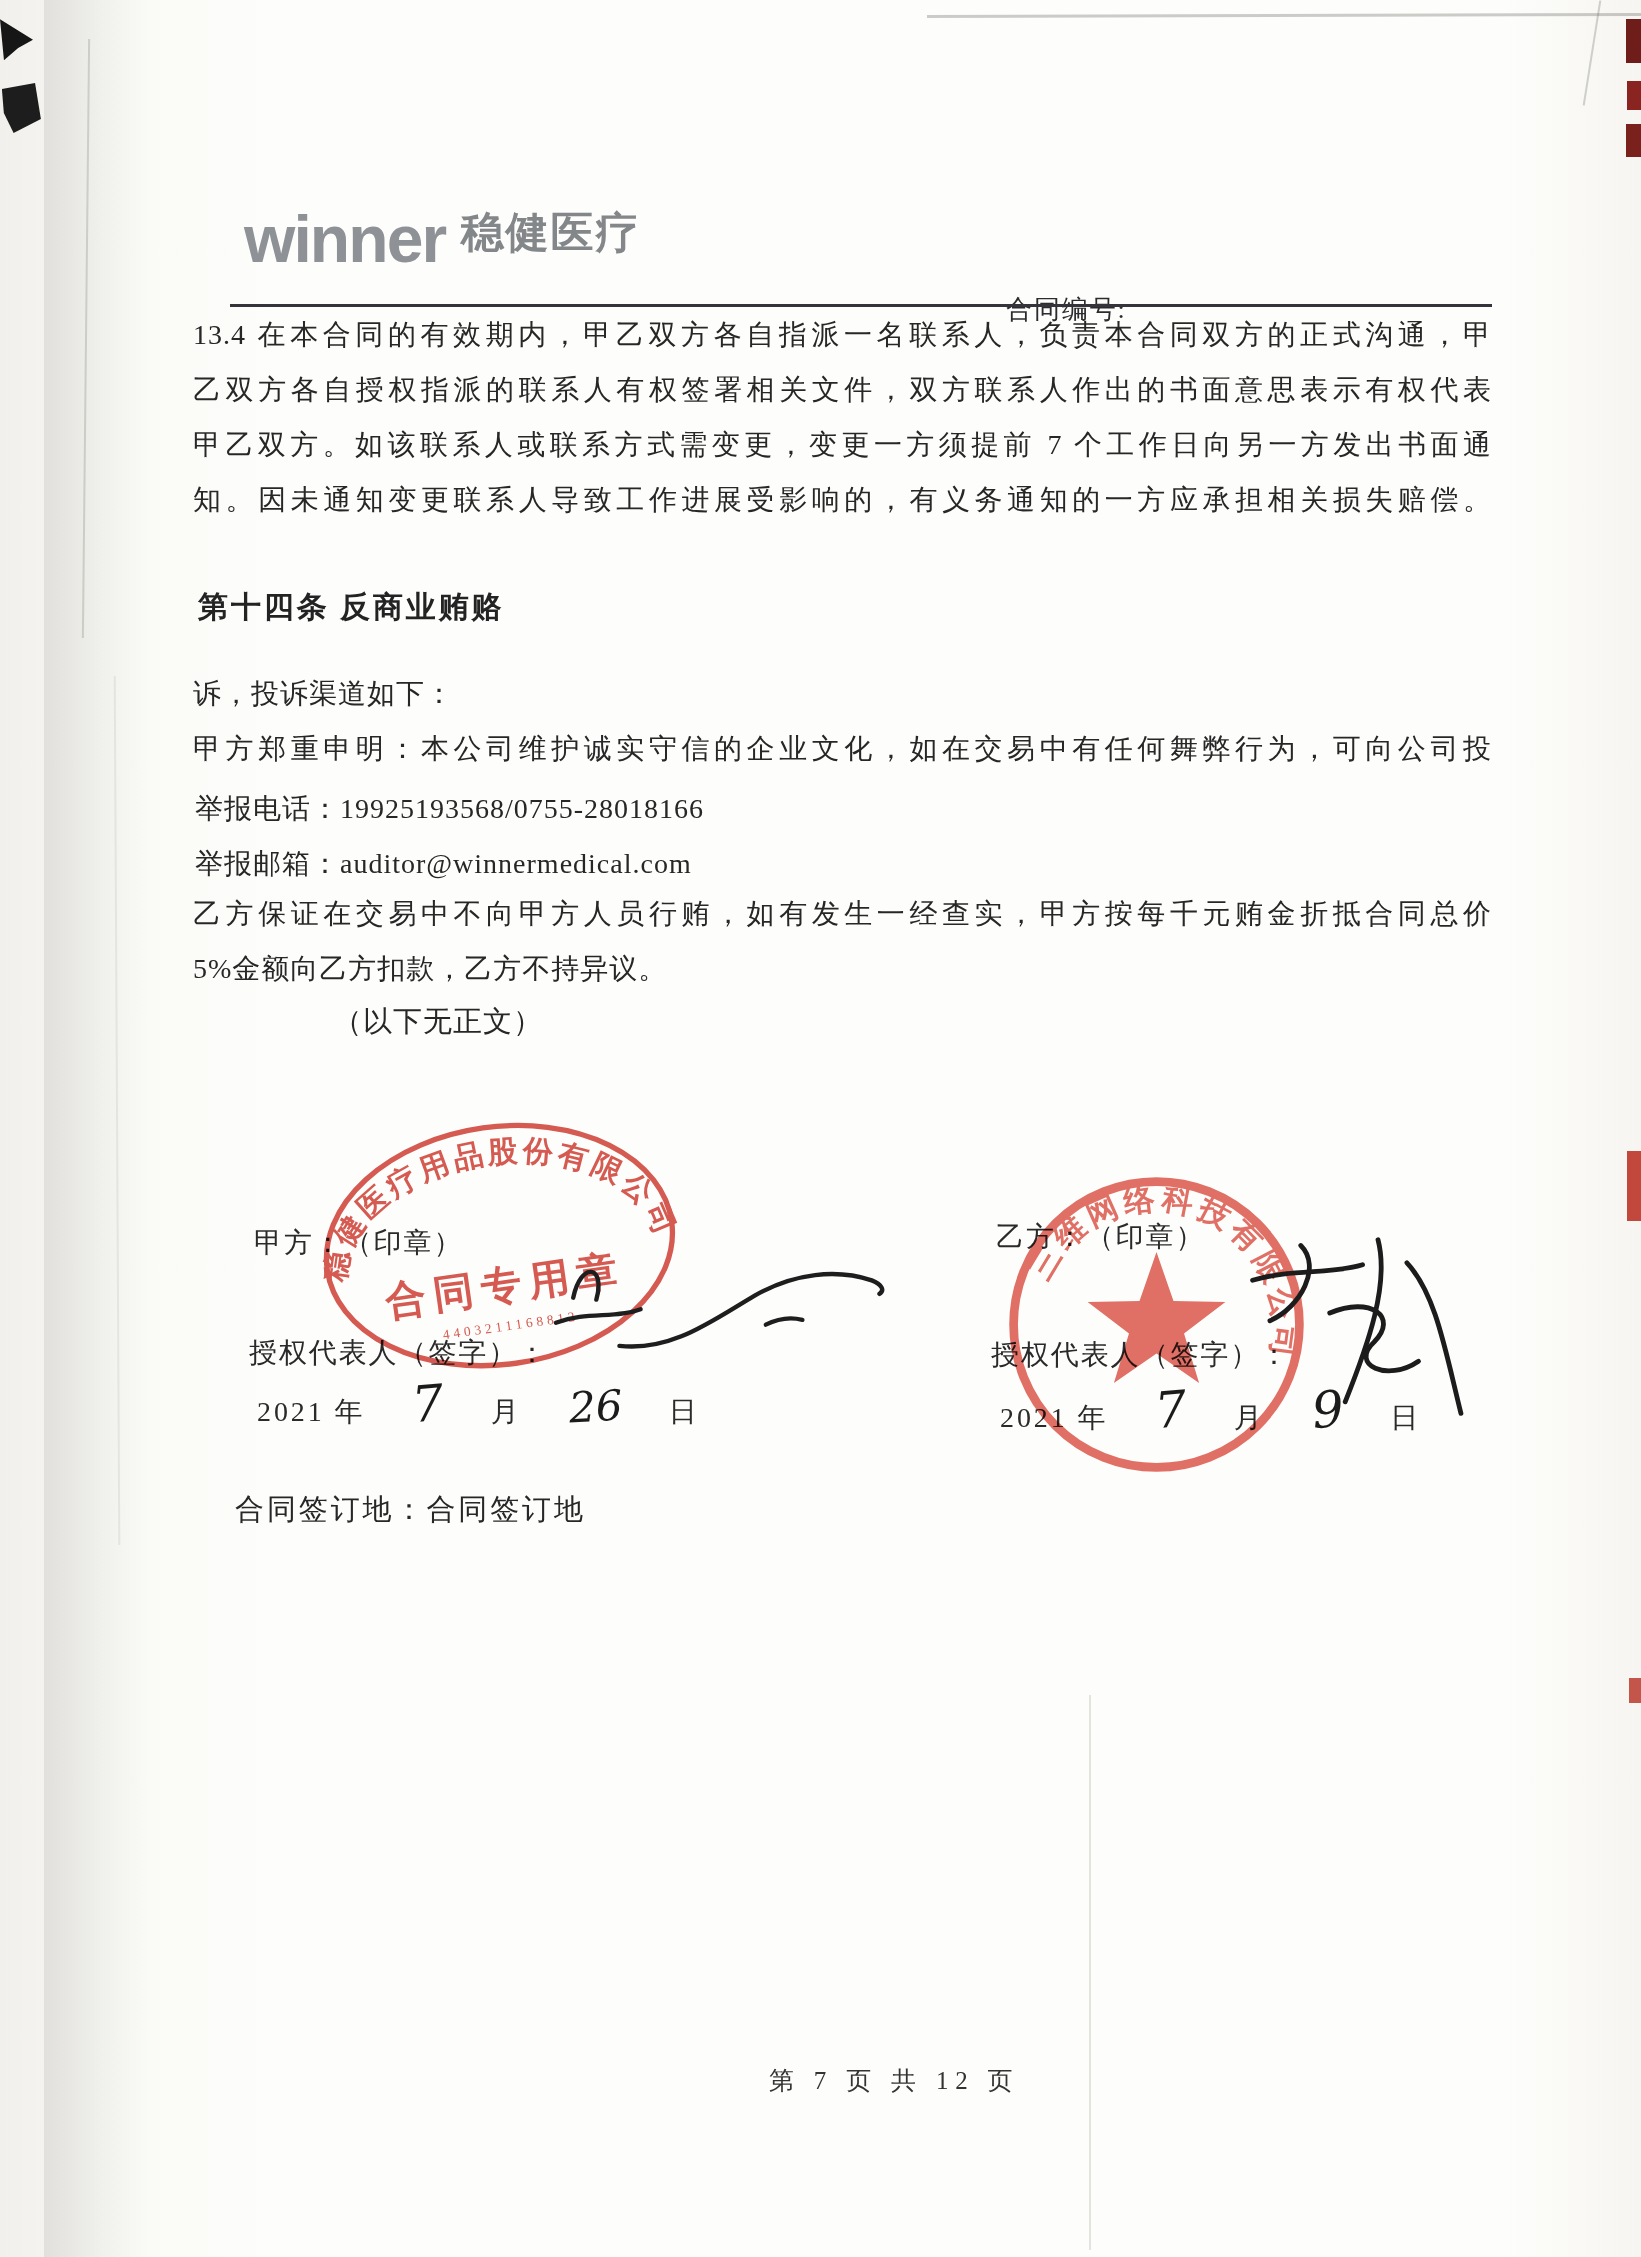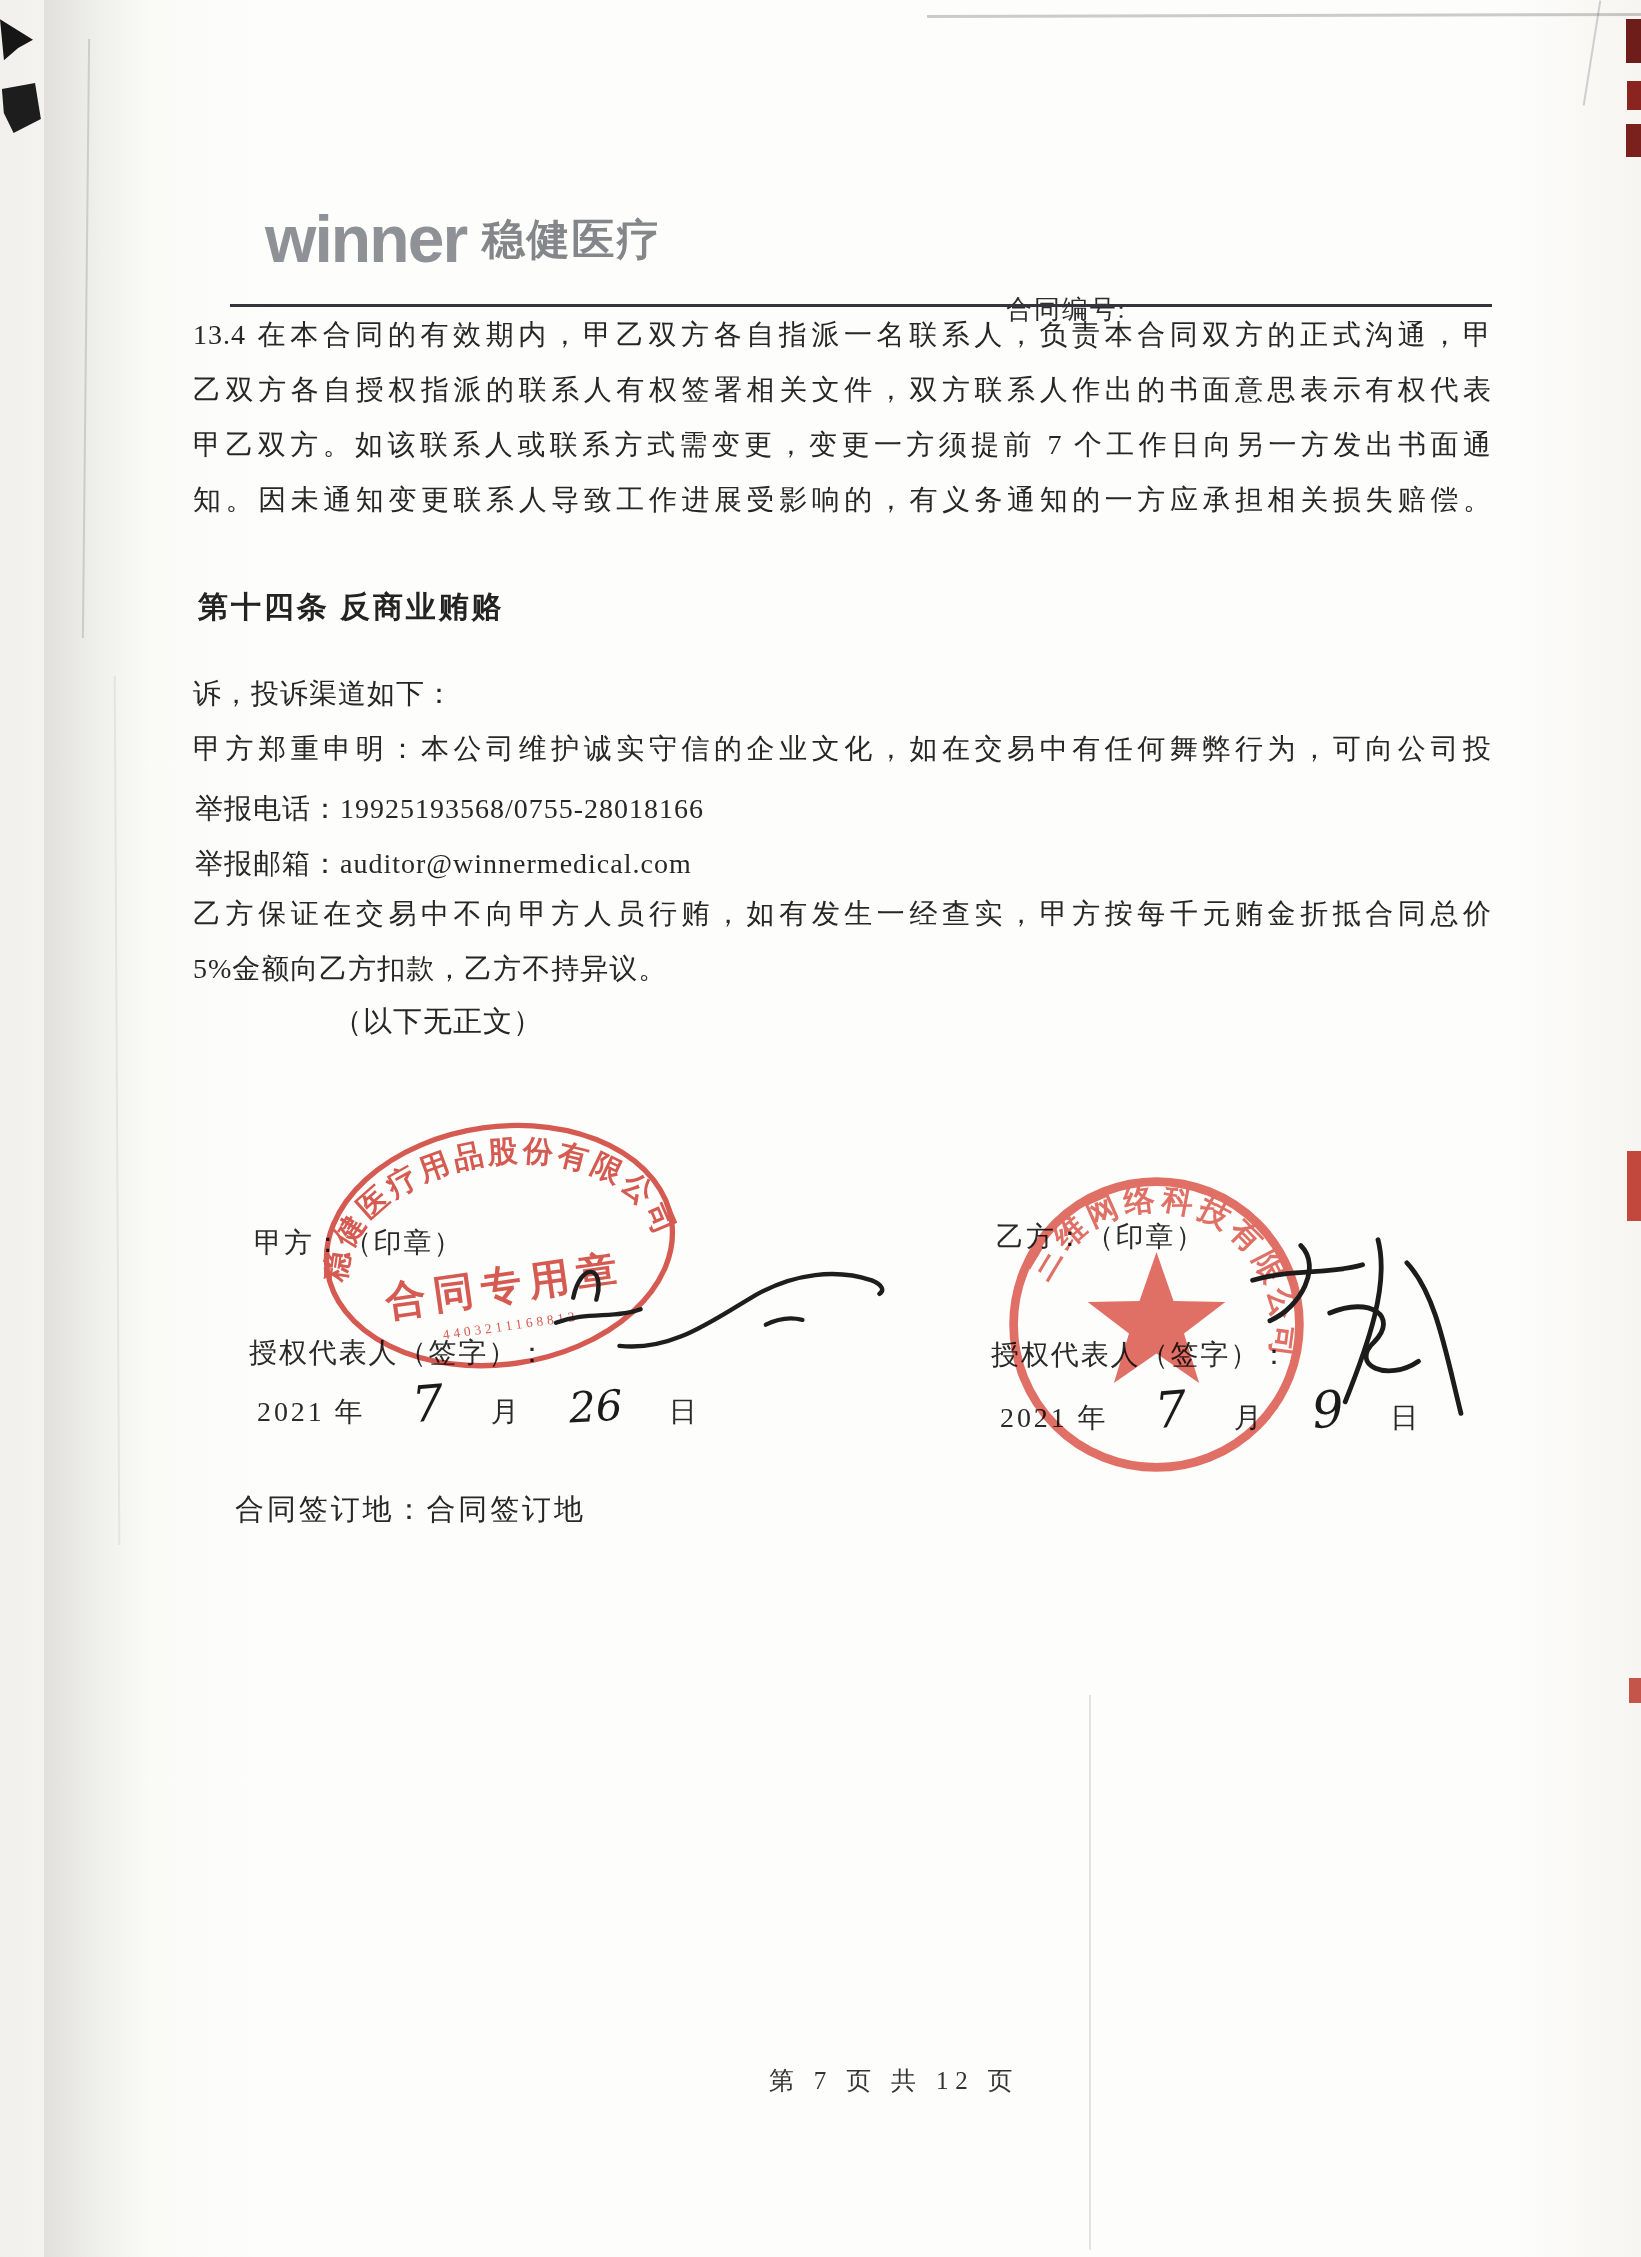--- a/index.html
+++ b/index.html
@@ -23,24 +23,24 @@
     clip-path:polygon(0 12%, 85% 0, 100% 72%, 30% 100%, 5% 60%);}
   .top-edge{left:927px; top:13.5px; width:714px; height:2.9px; background:rgba(120,120,118,0.38); transform:rotate(-0.15deg);}
   .top-corner-line{left:1591px; top:0; width:1.9px; height:106px; background:rgba(110,110,108,0.30); transform:rotate(9deg);}
   .red-r1{left:1626px; top:19.3px;  width:15.4px; height:44px; background:#6e1d1a;}
   .red-r2{left:1627px; top:81px;  width:14.5px; height:29px; background:#8a2420;}
   .red-r3{left:1626px; top:124px; width:15.4px; height:33px; background:#7a211d;}
   .red-r4{left:1627px; top:1151px; width:14.5px; height:70px; background:#c2473c;}
   .red-r5{left:1629px; top:1678px; width:12.6px; height:25px; background:#c4554a;}
   .ghost-streak{left:1089px; top:1695px; width:1.9px; height:555px; background:rgba(125,125,118,0.20);}
   
-  .brand{position:absolute; left:265px; top:209px; display:flex; align-items:center; z-index:2;}
+  .brand{position:absolute; left:244px; top:209px; display:flex; align-items:flex-start; z-index:2;}
   .logo-en{font-family:"Liberation Sans","DejaVu Sans",sans-serif; font-weight:bold;
     font-size:66px; line-height:60px; color:#8e9296; letter-spacing:-1.9px;}
-  .logo-cn{font-family:Liberation Sans, sans-serif; font-weight:bold;
+  .logo-cn{font-family:Liberation Serif, serif; font-weight:bold;
     font-size:43px; line-height:48px; color:#84878a; margin-left:15.4px; letter-spacing:1.9px;}
   .contract-no{position:absolute; left:1006px; top:270px; font-size:26px; letter-spacing:1.9px; color:#2c2c2e;margin-top:22px;}
   .head-rule{position:absolute; left:230px; top:304px; width:1262px; height:2.9px; background:#34343a;}
   
   .para{position:absolute; left:193px; width:1299px; z-index:2;}
   .pline{font-size:28px; line-height:55px; letter-spacing:1px;
     text-align:justify; text-align-last:justify; color:#272727;}
   .pline-short{text-align-last:left;}
   .article-heading{position:absolute; left:198px; top:587px; font-size:30px; font-weight:bold;
     letter-spacing:2.9px; color:#232323; z-index:2;}

